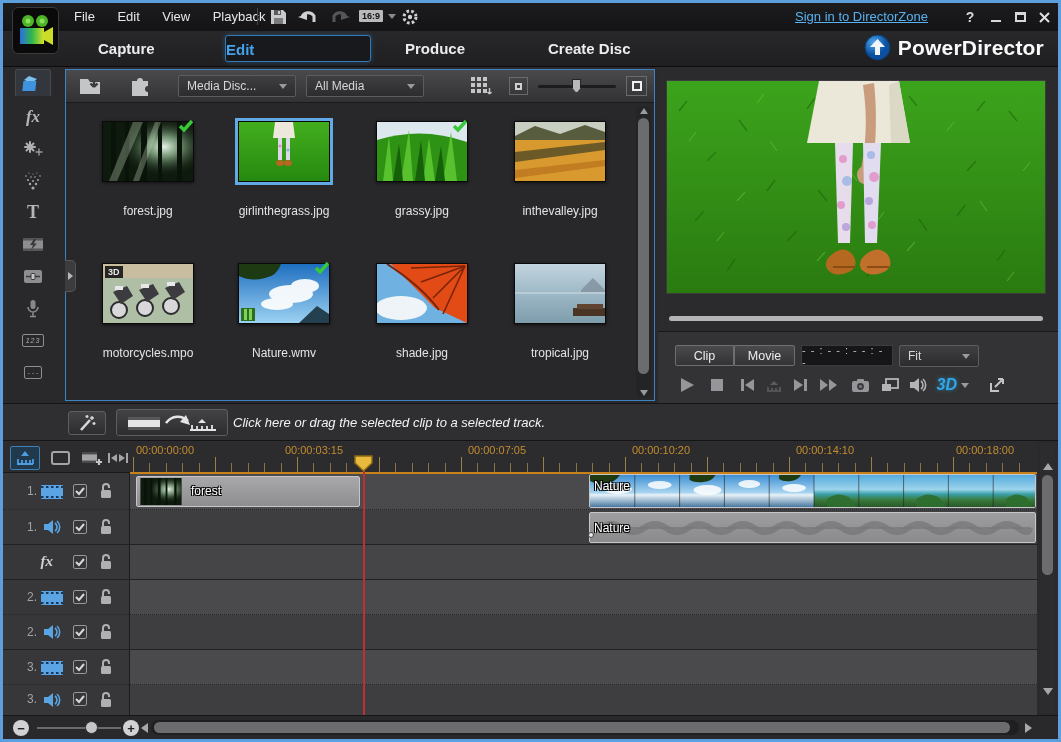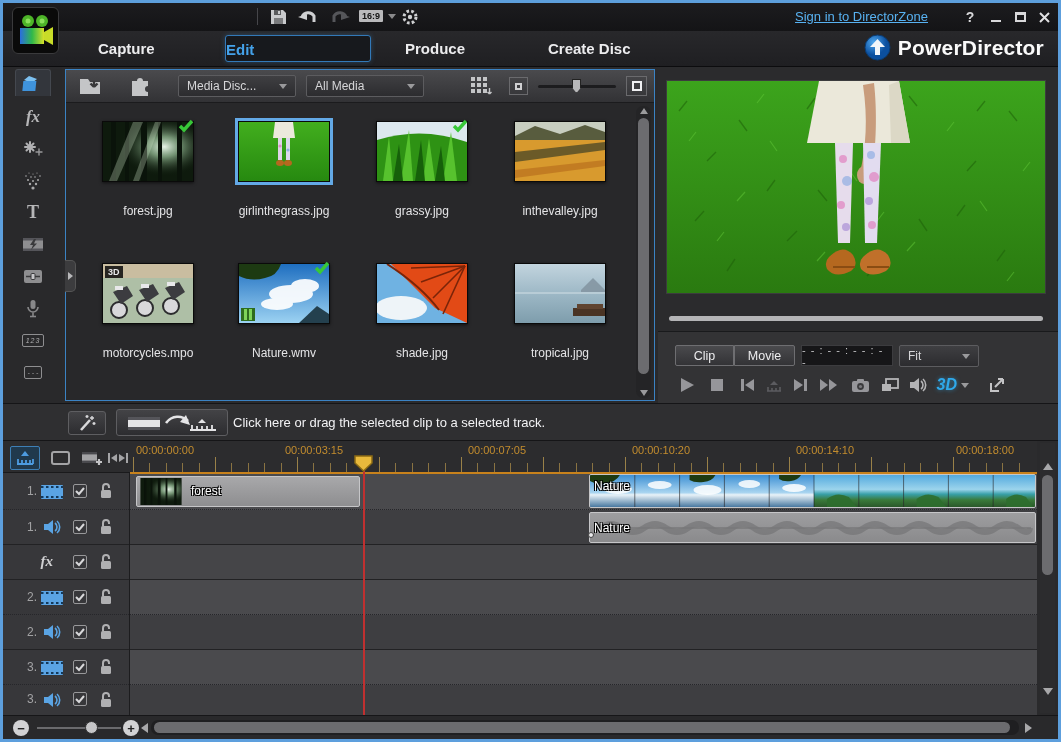--- a/index.html
+++ b/index.html
@@ -47,21 +47,21 @@
   .video-area{position:absolute;left:8px;top:13px;width:380px;height:214px;background:#0c0c0c;border:1px solid #3c3c3e;}
   .seekbar{position:absolute;left:11px;top:249px;width:374px;height:5px;background:#b4b4b6;border-radius:3px;cursor:pointer;}
   .pv-controls{position:absolute;left:0;top:264px;width:100%;height:72px;background:#333335;border-top:1px solid #191a1c;}
   .pvbtn{position:absolute;top:13px;height:21px;background:linear-gradient(#4a4a4d,#333336);border:1px solid #6e6e71;color:#ececee;font-size:12.5px;display:flex;align-items:center;justify-content:center;cursor:pointer;}
   .timecode{position:absolute;top:13px;height:21px;background:#161618;border:1px solid #3c3c3f;color:#c4c4c6;font-size:11px;letter-spacing:1px;display:flex;align-items:center;justify-content:center;}
   .transport{position:absolute;top:41px;width:26px;height:24px;display:flex;align-items:center;justify-content:center;cursor:pointer;}
   .threed-label{color:#2fa9ea;font-weight:bold;font-style:italic;font-size:16px;text-shadow:0 0 4px rgba(47,169,234,.6);}
   
   .funcbar{position:absolute;left:0;top:400px;width:1055px;height:38px;background:#2f2f31;border-top:1px solid #151517;border-bottom:1px solid #151517;}
   .fbtn{position:absolute;top:7px;background:linear-gradient(#434346,#2d2d30);border:1px solid #5e5e61;border-radius:3px;display:flex;align-items:center;justify-content:center;cursor:pointer;}
-  .hint{position:absolute;left:230px;top:0;height:38px;line-height:38px;color:#f2f2f4;font-size:13px;}
+  .hint{position:absolute;left:230px;top:0;height:38px;line-height:38px;color:#f2f2f4;font-size:13px;font-style:italic;}
   
   .ruler{position:absolute;left:0;top:438px;width:1034px;height:32px;background:#2c2c2e;border-bottom:1px solid #1a1a1c;}
   .tl-tool{position:absolute;top:5px;width:30px;height:24px;display:flex;align-items:center;justify-content:center;cursor:pointer;}
   .tl-tool.active{background:#20394d;border:1px solid #3e7fb5;border-radius:2px;}
   .ruler-label{position:absolute;top:3px;transform:translateX(-50%);color:#c28c2e;font-size:11px;white-space:nowrap;}
   .ticks{position:absolute;left:130px;top:22px;width:900px;height:9px;
      background-image:repeating-linear-gradient(90deg,#8a7342 0 1px,transparent 1px 16.4px);}
   .ticks2{position:absolute;left:130px;top:16px;width:900px;height:15px;
      background-image:repeating-linear-gradient(90deg,#9a8148 0 1px,transparent 1px 82px);}
   .headers{position:absolute;left:0;top:470px;width:127px;height:242px;background:#37373a;border-right:1px solid #1c1c1e;}
@@ -85,20 +85,26 @@
   .bottombar{position:absolute;left:0;top:712px;width:1055px;height:24px;background:#29292b;border-top:1px solid #161618;}
   .circle-btn{position:absolute;top:4px;width:16px;height:16px;border-radius:50%;background:#d2d2d4;color:#222;display:flex;align-items:center;justify-content:center;font-weight:bold;font-size:13px;line-height:1;cursor:pointer;}
   .hscroll{position:absolute;left:148px;top:4px;width:868px;height:15px;background:#1f1f21;border-radius:7px;}
 </style>
 </head>
 <body>
 
 <div class="window">
 
   <div class="titlebar">
+    <div style="position:absolute;left:62px;top:0;">
+      <span class="menu-item">File</span>
+      <span class="menu-item">Edit</span>
+      <span class="menu-item">View</span>
+      <span class="menu-item">Playback</span>
+    </div>
     <div class="abs" style="left:254px;top:5px;width:1px;height:17px;background:#46464a;"></div>
     <div class="tb-icon" style="left:264px;">
       <svg width="17" height="16" viewBox="0 0 17 16">
           <path d="M1 1 h12 l3 3 v11 h-15 z" fill="#c9cacc"></path>
           <rect x="4" y="1" width="7" height="5" fill="#5a5b5d"></rect>
           <rect x="8" y="2" width="2" height="3" fill="#c9cacc"></rect>
           <rect x="4" y="9" width="9" height="6" fill="#7a7b7d"></rect>
         </svg>
     </div>
     <div class="tb-icon" style="left:294px;">

